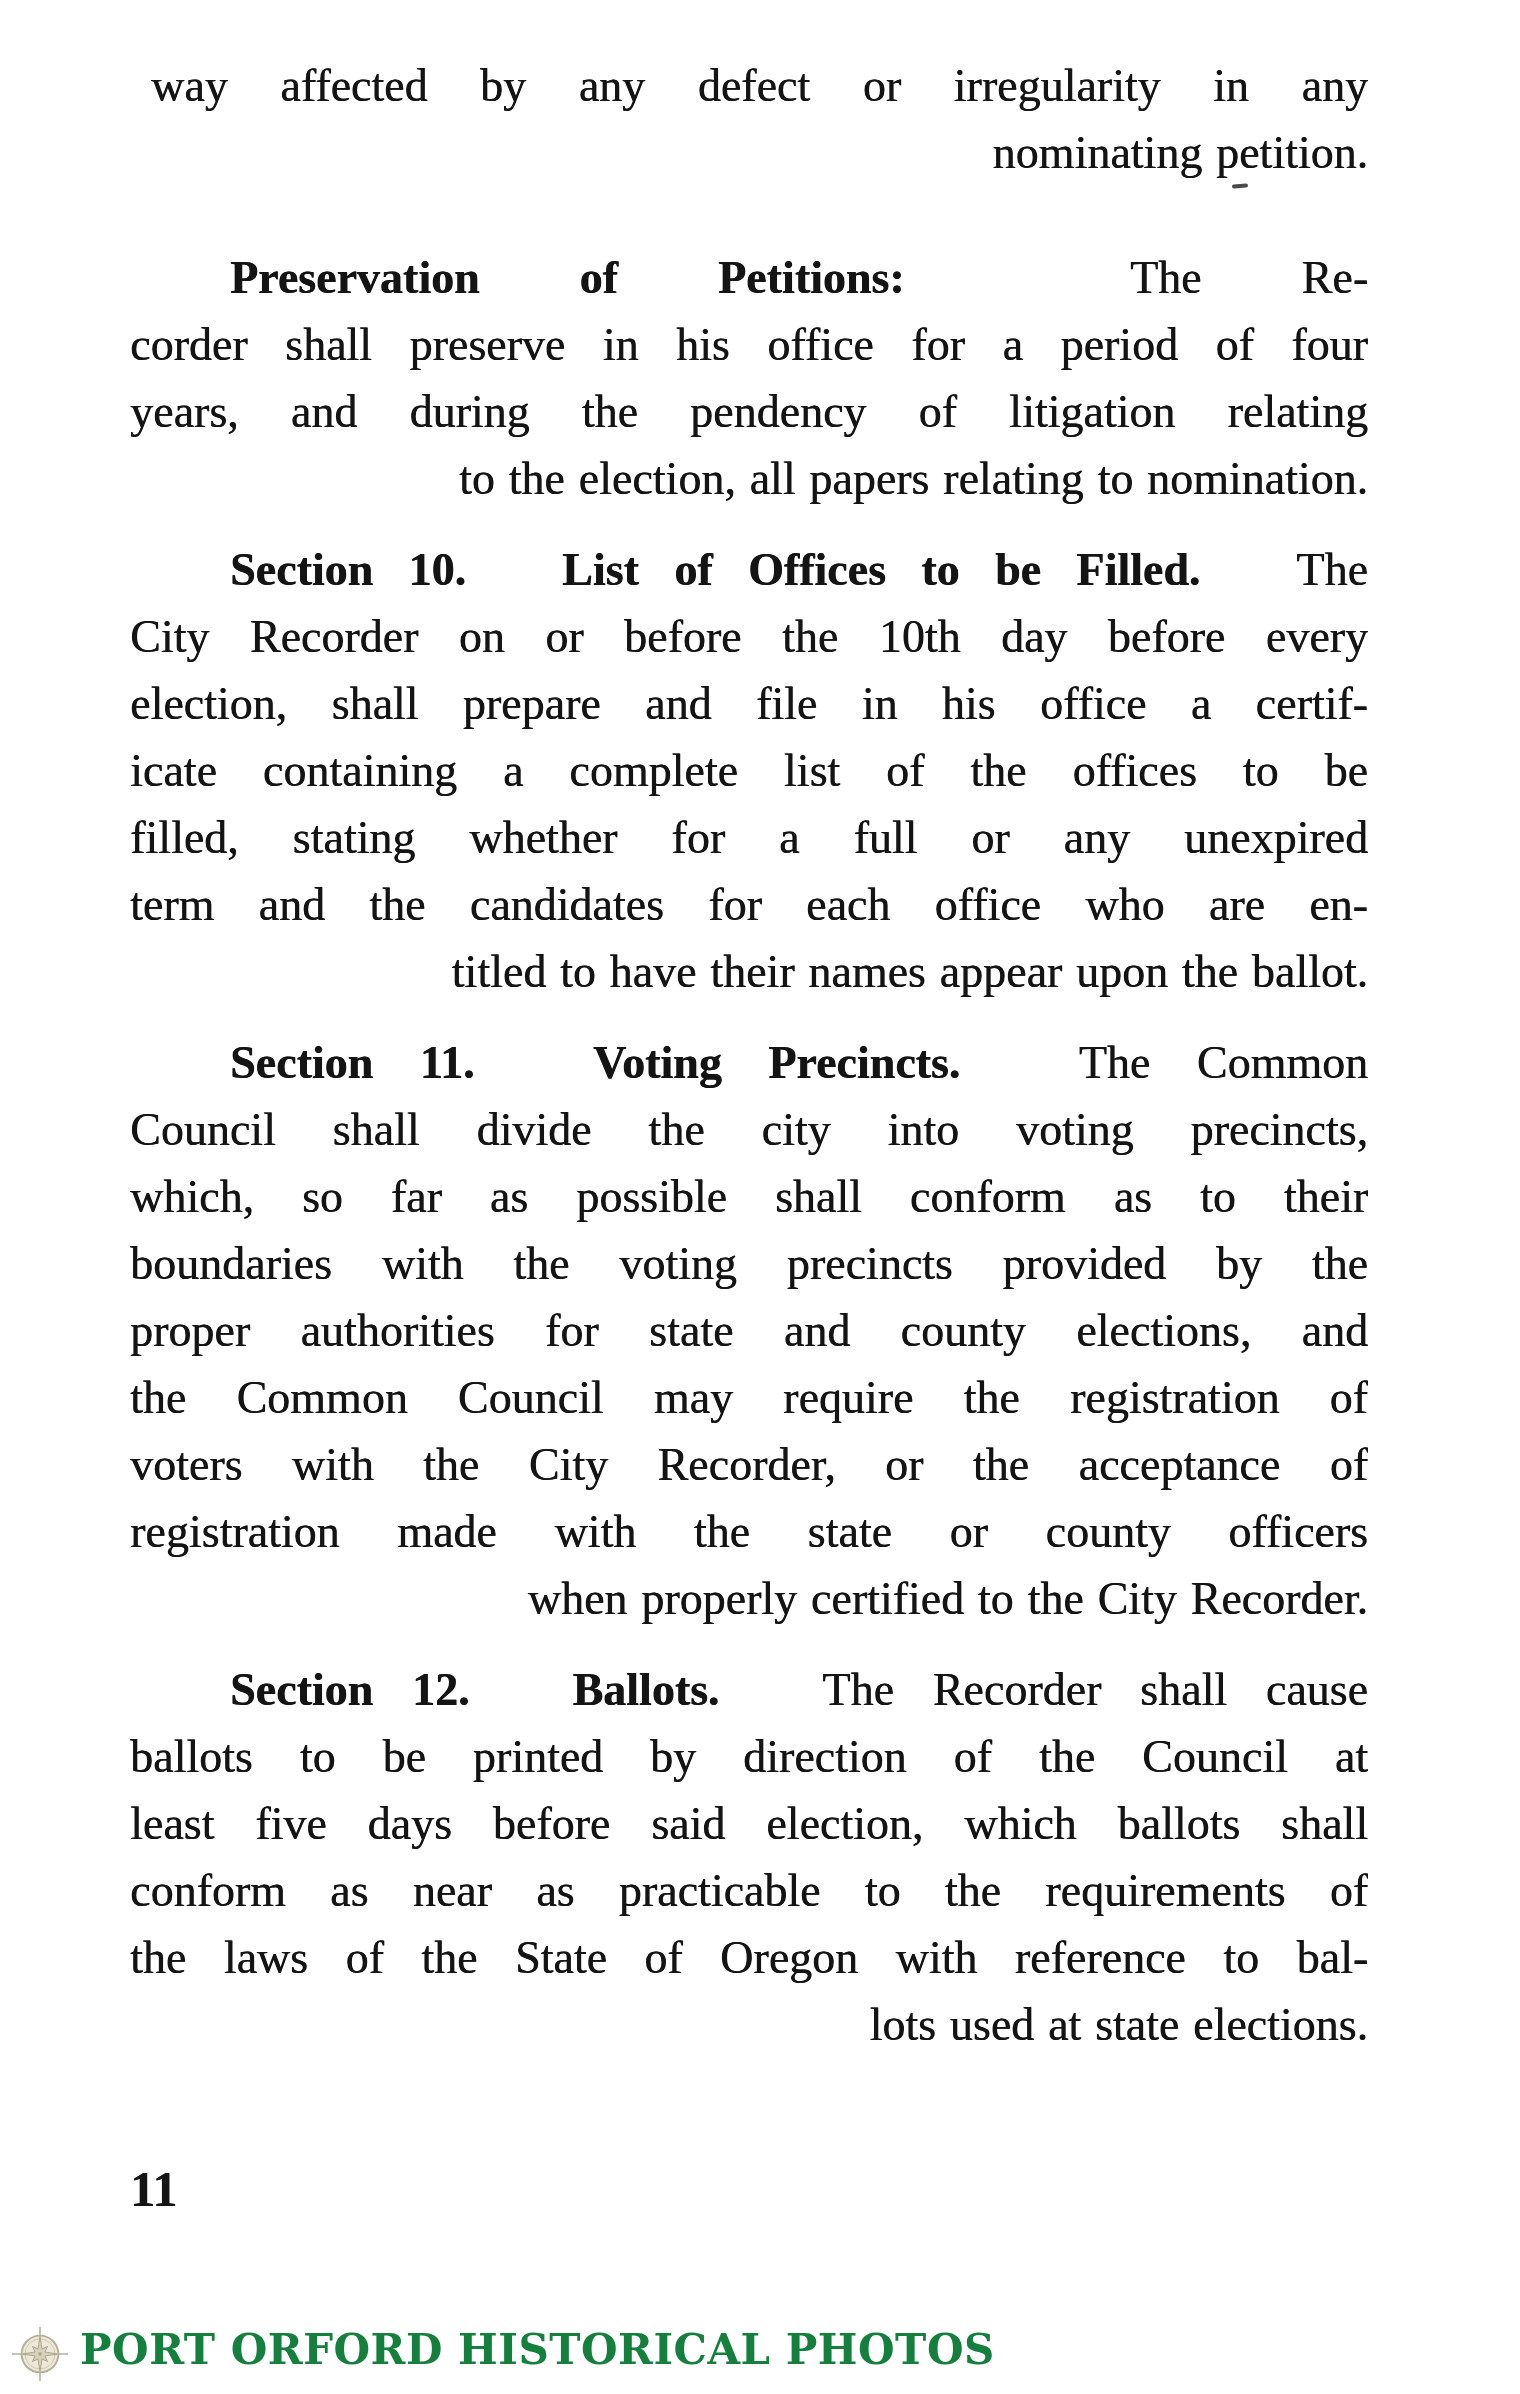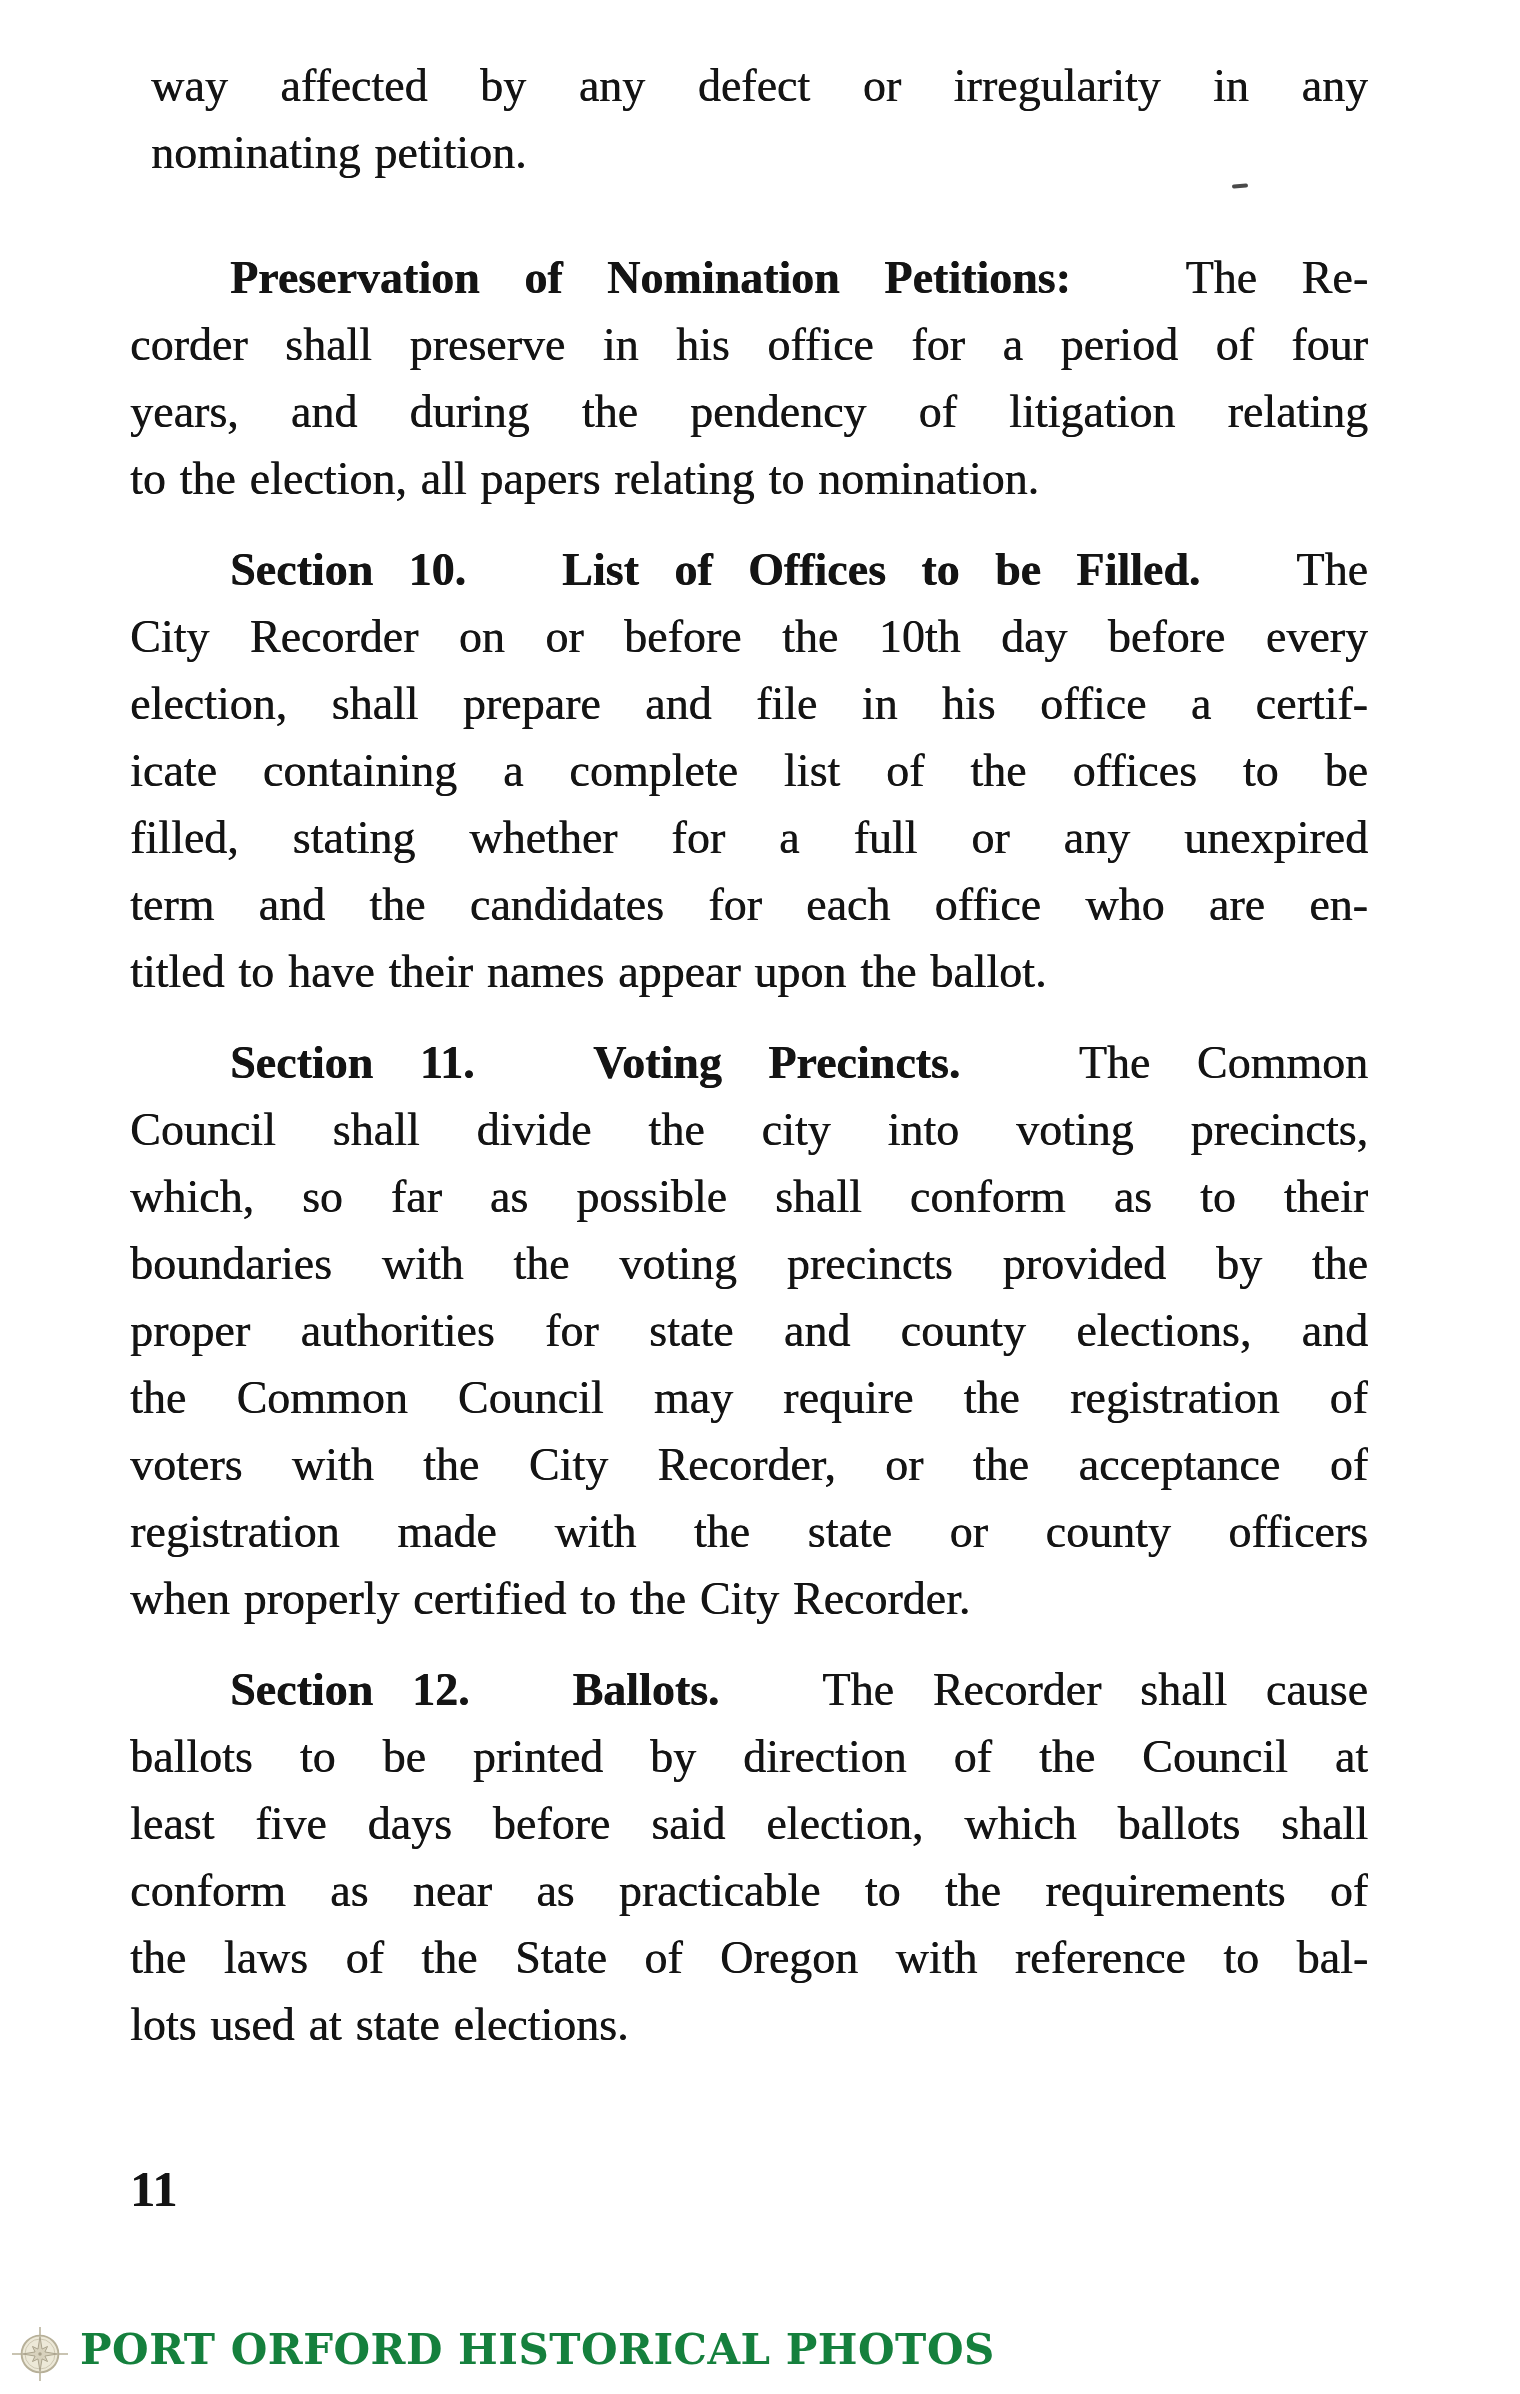--- a/index.html
+++ b/index.html
@@ -30,21 +30,21 @@
     flex-wrap: nowrap;
     justify-content: space-between;
     align-items: baseline;
     height: 67px;
     line-height: 67px;
     font-size: 46px;
     text-shadow: 0.5px 0 0 currentColor;
     overflow: hidden;
   }
   .line.last {
-    justify-content: flex-start;
+    justify-content: flex-end;
     gap: 0.3em;
   }
   .para.indent .line:first-child { padding-left: 100px; }
   .w { white-space: pre; }
   .w.bold { font-weight: 700; }
   .seg-gap {
     display: inline-block;
     width: 0.55em;
     height: 1px;
   }
@@ -119,21 +119,20 @@
         </div>
         <div class="line last">
           <span class="w">nominating</span>
           <span class="w">petition.</span>
         </div>
       </div>
       <div class="para indent">
         <div class="line">
           <span class="w bold">Preservation</span>
           <span class="w bold">of</span>
-          <span class="w bold">Nomination</span>
           <span class="w bold">Petitions:</span>
           <span class="seg-gap"></span>
           <span class="w">The</span>
           <span class="w">Re-</span>
         </div>
         <div class="line">
           <span class="w">corder</span>
           <span class="w">shall</span>
           <span class="w">preserve</span>
           <span class="w">in</span>

